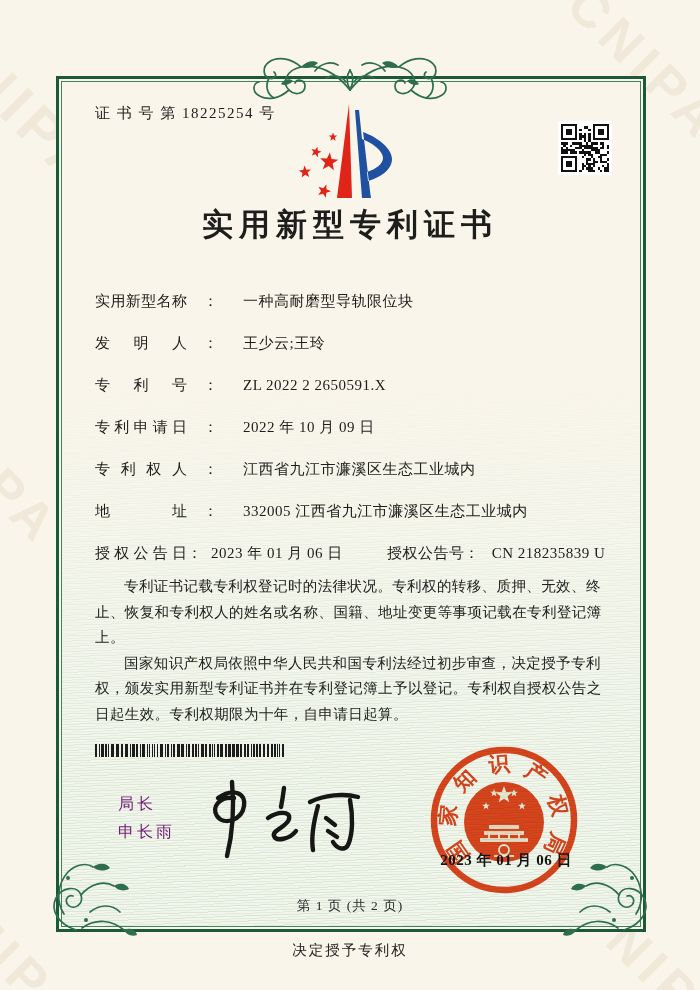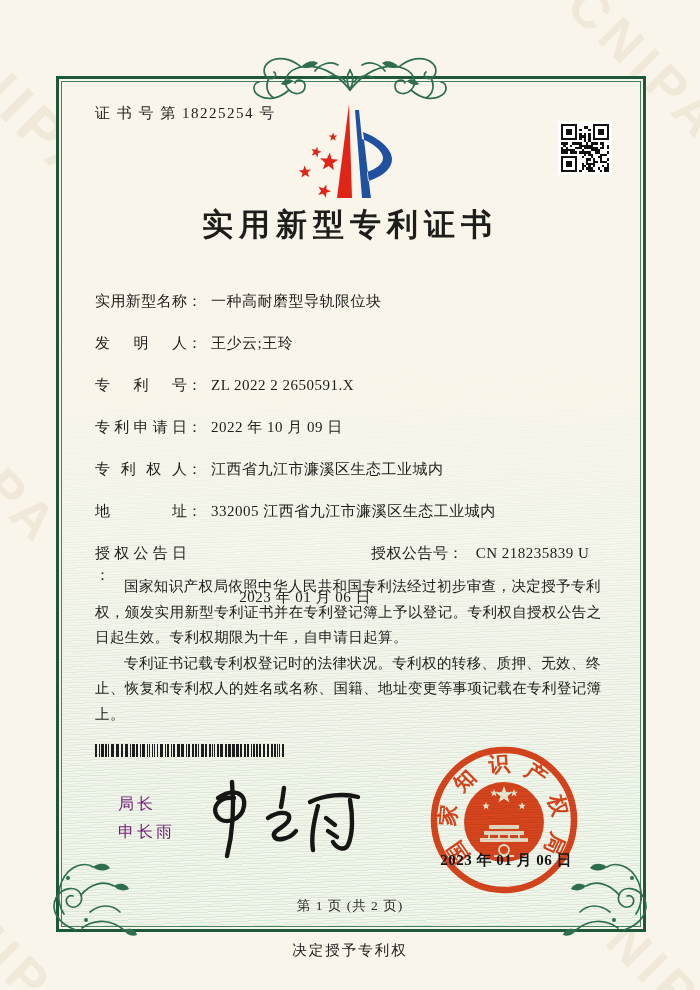--- a/index.html
+++ b/index.html
@@ -38,25 +38,25 @@
   .cert-no{position:absolute;left:95px;top:104px;font-size:15px;letter-spacing:1.5px;text-align:right;}
 
   .logo{position:absolute;left:283px;top:98px;width:150px;height:115px;}
   .qr{position:absolute;left:558px;top:121px;width:54px;height:54px;background:#fff;padding:3px;box-sizing:border-box;}
   .qr svg{width:100%;height:100%;display:block;shape-rendering:crispEdges;}
 
   .title{position:absolute;left:58px;top:204px;width:584px;text-align:center;
          font-size:31px;font-weight:700;letter-spacing:6px;}
 
   .fields{position:absolute;left:95px;top:290px;width:518px;font-size:15px;}
-  .frow{margin-bottom:20px;line-height:22px;display:flex;}
+  .frow{margin-bottom:20px;line-height:22px;display:flex;gap:16px;}
   .flabel{display:inline-block;width:92px;text-align:justify;text-align-last:justify;}
   .colon{display:inline-block;}
   .fvalue{display:inline-block;margin-left:9px;letter-spacing:.5px;text-align:right;}
-  .grant .grp1{width:276px;display:flex;flex-direction:column;}
+  .grant .grp1{width:276px;display:flex;}
   .grant .flabel2{display:inline-block;width:77px;text-align:justify;text-align-last:justify;}
 
   .body-text{position:absolute;left:95px;top:574px;width:518px;font-size:14.5px;
              line-height:25.5px;letter-spacing:.4px;color:#21211f;}
   .body-text p{margin:0;text-indent:2em;}
 
   .barcode{position:absolute;left:95px;top:744px;width:192px;height:13px;}
   .barcode svg{width:100%;height:100%;display:block;shape-rendering:crispEdges;}
 
   .signer{position:absolute;left:118px;top:790px;
@@ -334,22 +334,22 @@
         <span class="fvalue">2023 年 01 月 06 日</span>
       </span>
       <span class="grp2">
         <span class="flabel2">授权公告号</span><span class="colon">：</span>
         <span class="fvalue">CN 218235839 U</span>
       </span>
     </div>
   </div>
 
   <div class="body-text">
+    <p>专利证书记载专利权登记时的法律状况。专利权的转移、质押、无效、终止、恢复和专利权人的姓名或名称、国籍、地址变更等事项记载在专利登记簿上。</p>
     <p>国家知识产权局依照中华人民共和国专利法经过初步审查，决定授予专利权，颁发实用新型专利证书并在专利登记簿上予以登记。专利权自授权公告之日起生效。专利权期限为十年，自申请日起算。</p>
-    <p>专利证书记载专利权登记时的法律状况。专利权的转移、质押、无效、终止、恢复和专利权人的姓名或名称、国籍、地址变更等事项记载在专利登记簿上。</p>
   </div>
 
   <div class="barcode">
     <svg id="barcode-svg" viewBox="0 0 192 13" preserveAspectRatio="none">
         <rect x="0" y="0" width="2" height="13" fill="#1c1c1c"></rect>
         <rect x="4" y="0" width="1" height="13" fill="#1c1c1c"></rect>
         <rect x="6" y="0" width="3" height="13" fill="#1c1c1c"></rect>
         <rect x="10" y="0" width="2" height="13" fill="#1c1c1c"></rect>
         <rect x="13" y="0" width="1" height="13" fill="#1c1c1c"></rect>
         <rect x="16" y="0" width="3" height="13" fill="#1c1c1c"></rect>

